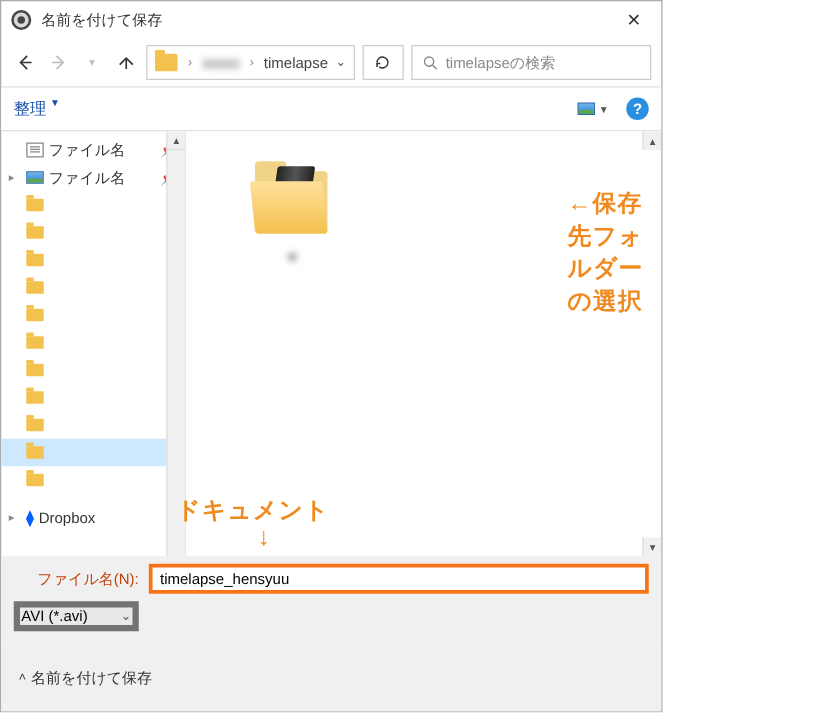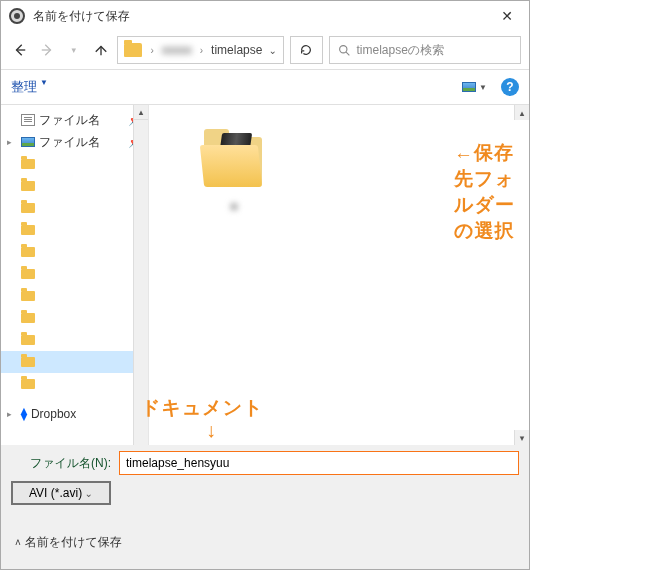--- a/index.html
+++ b/index.html
@@ -57,27 +57,27 @@
 
   .content{flex:1;position:relative;background:#fff;}
   .big-folder{position:absolute;left:50px;top:20px;width:70px;height:70px;}
   .big-folder .back-tab{position:absolute;left:5px;top:4px;width:25px;height:10px;background:#f0d386;border-radius:3px 3px 0 0;}
   .big-folder .back{position:absolute;left:5px;top:12px;width:58px;height:48px;background:#f0d386;border-radius:3px;}
   .big-folder .sheet{position:absolute;left:20px;top:8px;width:30px;height:45px;background:linear-gradient(90deg,#222 0%,#555 50%,#222 100%);transform:skewX(-8deg);border-radius:2px;}
   .big-folder .front{position:absolute;left:3px;top:20px;width:58px;height:42px;background:linear-gradient(#ffe09a,#f3c24e);border-radius:3px;transform:skewX(6deg);}
   .big-folder .under-label{position:absolute;top:75px;left:0;right:0;text-align:center;font-size:11px;color:#777;filter:blur(3px);}
 
   .annotation{position:absolute;color:#f08a1f;font-weight:bold;font-size:19px; letter-spacing:1px;}
-  .annot1{left:305px;top:35px;font-family:Liberation Serif, serif;}
+  .annot1{left:305px;top:45px;font-family:Liberation Serif, serif;}
   .annot-arrow{position:absolute;color:#f08a1f;font-weight:bold;font-size:20px;}
 
   .file-fields{background:#f0f0f0;padding:6px 10px 10px;display:grid;grid-template-columns:100px 1fr;gap:6px 8px;align-items:center;position:relative;}
-  .fld-label{font-size:12px;text-align:right;color:#14532d;}
-  .file-name-input{height:24px;border:1px solid #f97316;background:#fff;font-size:12px;padding:0 6px;width:100%;}
-  .file-type-select{height:24px;border:2px solid #737373;background:#e8e8e8;font-size:12px;padding:0 16px;width:100%;display:flex;align-items:center;justify-content:space-between;}
+  .fld-label{font-size:12px;text-align:right;color:#c2410c;}
+  .file-name-input{height:24px;border:3px solid #f97316;background:#fff;font-size:12px;padding:0 6px;width:100%;}
+  .file-type-select{height:24px;border:5px solid #737373;background:#e8e8e8;font-size:12px;padding:0 1px;width:100%;display:flex;align-items:center;justify-content:space-between;}
   .file-type-select .dd{color:#555;font-size:10px;}
 
   .footer{height:54px;background:#f0f0f0;display:flex;align-items:center;padding:0 14px;gap:10px;}
   .footer .hide-folders{font-size:12px;color:#333;display:flex;align-items:center;gap:4px;}
   .footer .spacer{flex:1;}
   .btn{min-width:85px;height:24px;border:1px solid #8a8a8a;background:#e6e6e6;font-size:12px;display:flex;align-items:center;justify-content:center;}
   .btn.primary{border:1px solid #2a7abf;background:#eaf3fb;}
   .content-scroll-up{position:absolute;right:0;top:0;width:15px;height:15px;background:#f0f0f0;display:flex;align-items:center;justify-content:center;font-size:9px;color:#555;border-left:1px solid #ddd;}
   .content-scroll-dn{position:absolute;right:0;bottom:0;width:15px;height:15px;background:#f0f0f0;display:flex;align-items:center;justify-content:center;font-size:9px;color:#555;border-left:1px solid #ddd;}
 

